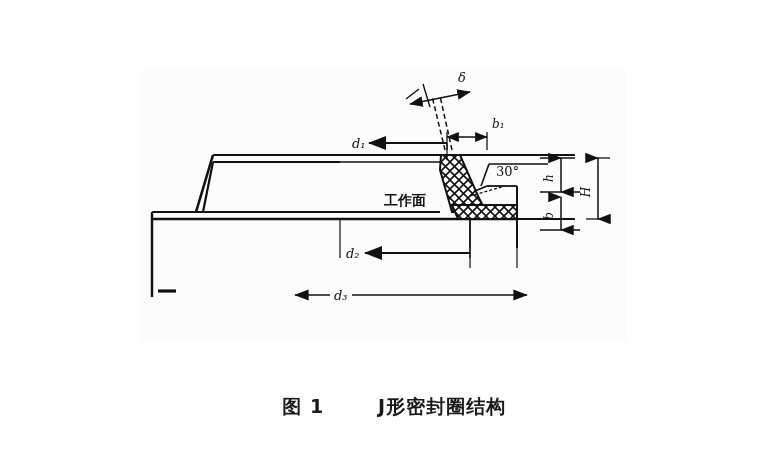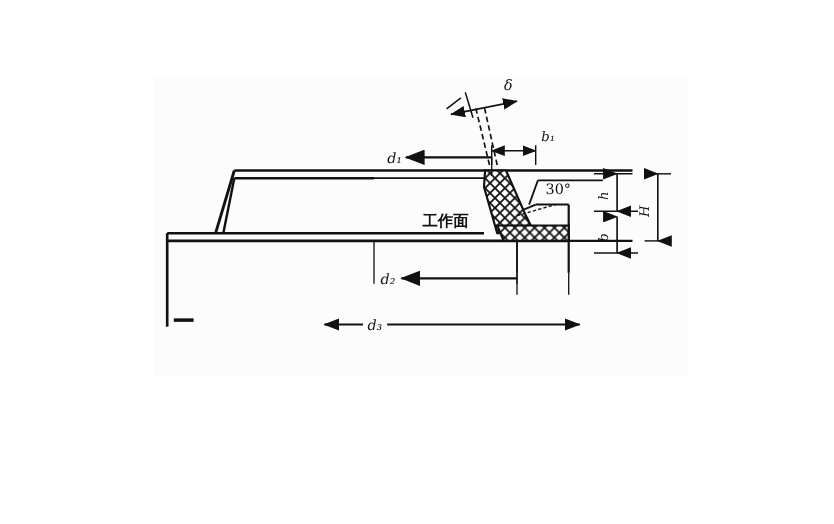--- a/index.html
+++ b/index.html
@@ -158,14 +158,17 @@
     </g>
 
     <text x="553" y="178" font-size="12" font-style="italic" transform="rotate(-90 553 178)" text-anchor="middle">h</text>
     <text x="553" y="216" font-size="12" font-style="italic" transform="rotate(-90 553 216)" text-anchor="middle">b</text>
     <text x="590" y="192" font-size="12" font-style="italic" transform="rotate(-90 590 192)" text-anchor="middle">H</text>
 
     <text x="405" y="205" font-family="DejaVu Sans, sans-serif" font-size="14" font-weight="bold" text-anchor="middle">工作面</text>
 
   </svg>
 
+  <div id="caption">
+    <span class="cap-num">图 1</span><span class="cap-gap"></span><span class="cap-title">J形密封圈结构</span>
+  </div>
 
 </div>
 
 </body></html>

